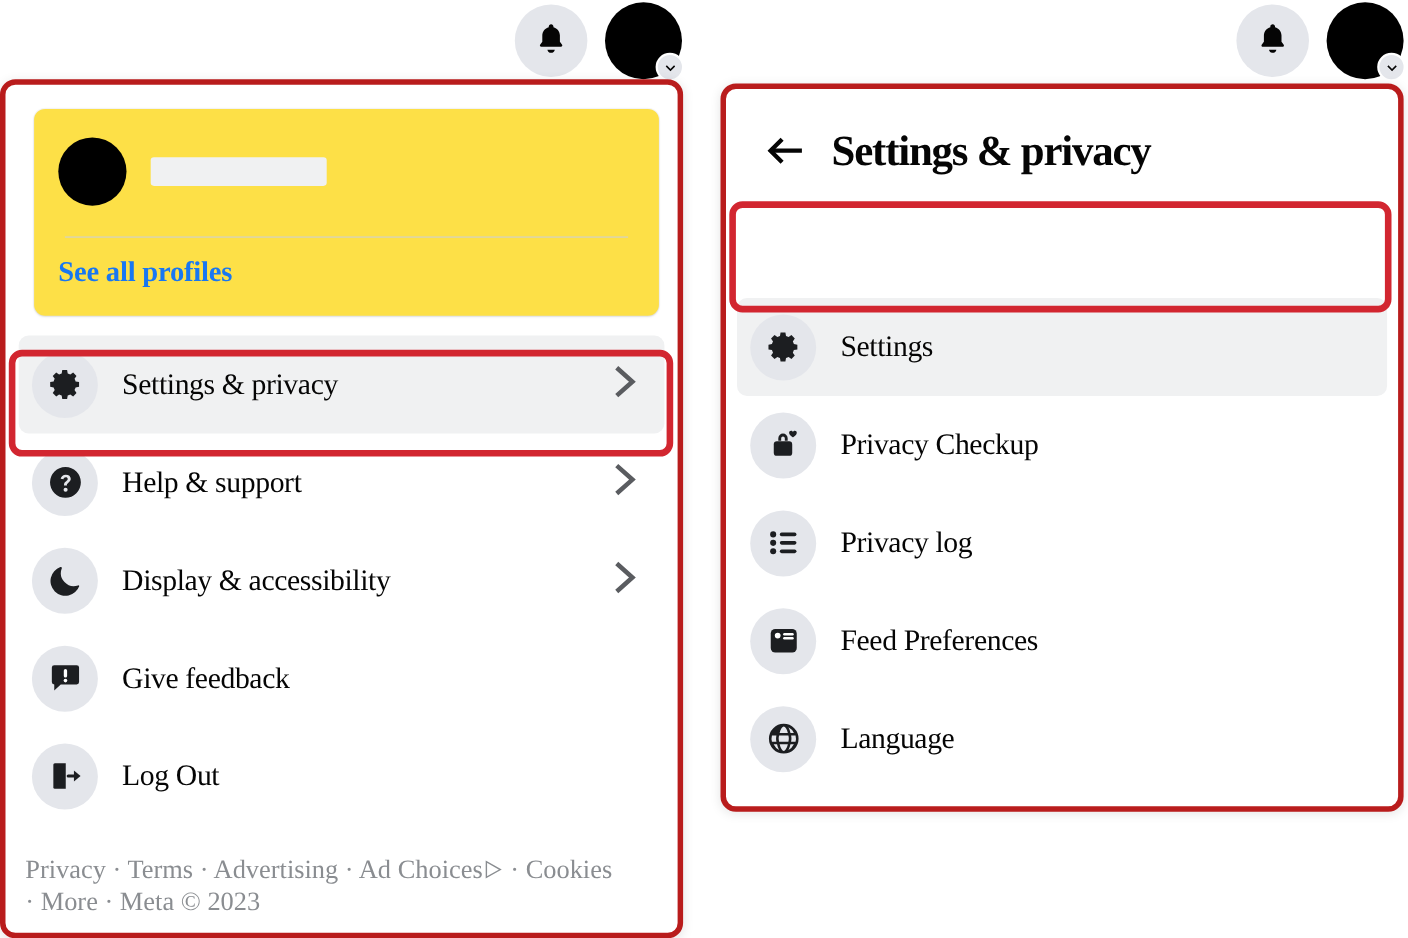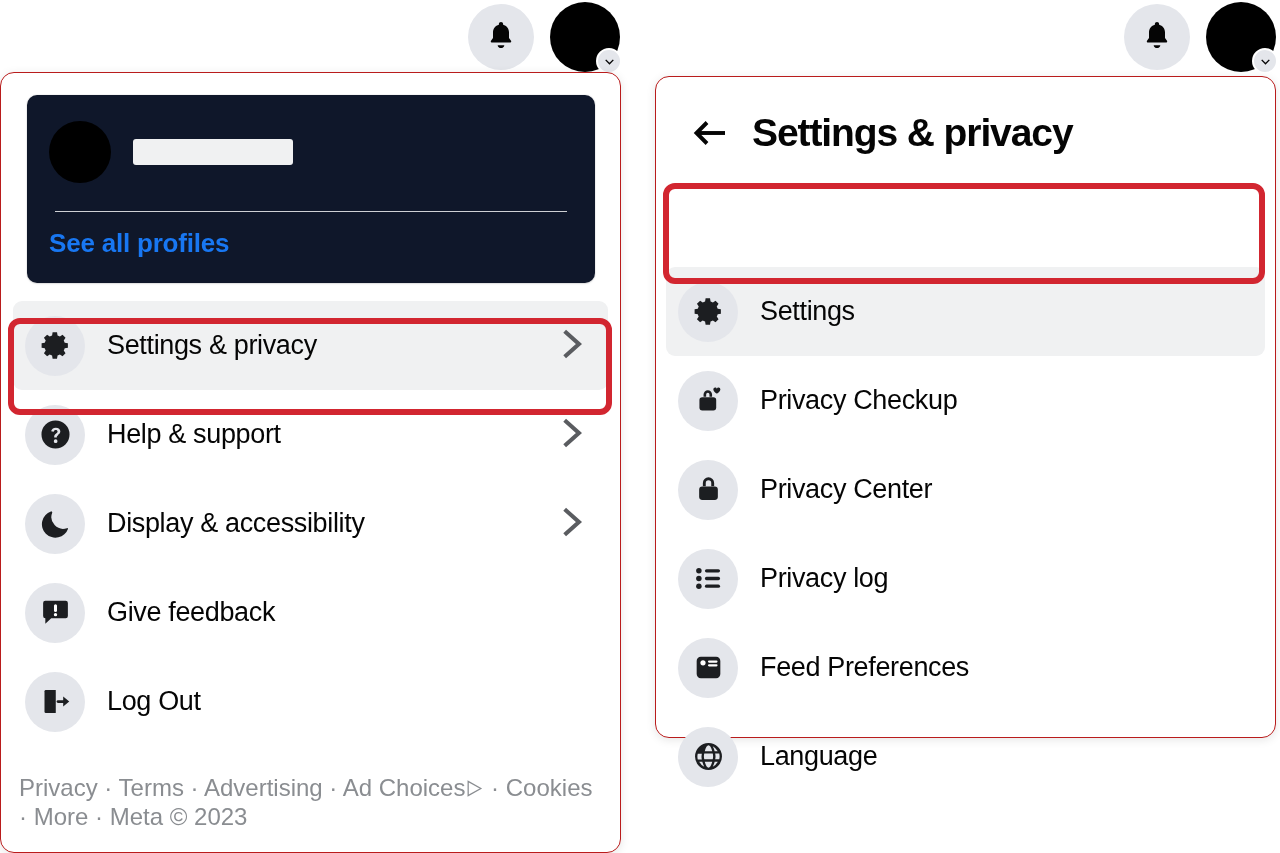--- a/index.html
+++ b/index.html
@@ -34,32 +34,33 @@
     width: 26px; height: 26px; border-radius: 50%;
     background: #e4e6eb; border: 2px solid #ffffff;
     display: flex; align-items: center; justify-content: center;
   }
   .avatar-badge svg { width: 13px; height: 13px; stroke: #050505; stroke-width: 2.6; fill: none; }
 
   
   .panel {
     position: absolute;
     background: #ffffff;
-    border: 1px solid #b91c1c;
+    border: 5px solid #b91c1c;
     border-radius: 14px;
     box-shadow: 0 2px 10px rgba(0,0,0,.10);
+    font-family: Liberation Serif, serif;
   }
   .panel-left  { left: 0px;   top: 72px; width: 621px; height: 781px; }
   .panel-right { left: 655px; top: 76px; width: 621px; height: 662px; }
 
   
   .profile-card {
     position: absolute; left: 26px; top: 22px;
     width: 568px; height: 188px;
-    background: #0f172a;
+    background: #fde047;
     border-radius: 10px;
     box-shadow: 0 1px 2px rgba(0,0,0,.10), 0 0 0 1px rgba(0,0,0,.04);
   }
   .profile-row { display: flex; align-items: center; gap: 22px; padding: 26px 0 0 22px; }
   .profile-avatar { width: 62px; height: 62px; border-radius: 50%; background: #000; flex: 0 0 auto; }
   .profile-name-ph { width: 160px; height: 26px; background: #f0f1f2; border-radius: 3px; }
   .profile-divider {
     height: 1px; background: #ced0d4;
     margin: 28px 28px 0 28px;
   }
@@ -296,29 +297,20 @@
         <span class="row-icon">
           <svg viewBox="0 0 24 24">
               <path d="M8.4 9.2V7.6a3.1 3.1 0 016.2 0v1.6h-1.9V7.6a1.2 1.2 0 10-2.4 0v1.6z"></path>
               <rect x="5.4" y="9.6" width="12.2" height="9.6" rx="2.1"></rect>
               <path d="M19.3 2.6c-.55 0-1 .33-1.22.79-.22-.46-.67-.79-1.22-.79a1.36 1.36 0 00-1.36 1.37c0 1.42 1.78 2.49 2.41 2.86.1.06.23.06.33 0 .63-.37 2.41-1.44 2.41-2.86A1.36 1.36 0 0019.3 2.6z"></path>
             </svg>
         </span>
         <span class="row-label">Privacy Checkup</span>
       </div>
 
-      <div class="row">
-        <span class="row-icon">
-          <svg viewBox="0 0 24 24">
-              <path d="M7.9 9.6V7.2a4.1 4.1 0 018.2 0v2.4h-2.1V7.2a2 2 0 10-4 0v2.4z"></path>
-              <rect x="5.2" y="9.8" width="13.6" height="9.8" rx="2.3"></rect>
-            </svg>
-        </span>
-        <span class="row-label">Privacy Center</span>
-      </div>
 
       <div class="row">
         <span class="row-icon">
           <svg viewBox="0 0 24 24">
               <circle cx="5" cy="6.4" r="2"></circle>
               <circle cx="5" cy="12" r="2"></circle>
               <circle cx="5" cy="17.6" r="2"></circle>
               <rect x="9.4" y="5.2" width="11" height="2.4" rx="1.2"></rect>
               <rect x="9.4" y="10.8" width="11" height="2.4" rx="1.2"></rect>
               <rect x="9.4" y="16.4" width="11" height="2.4" rx="1.2"></rect>

